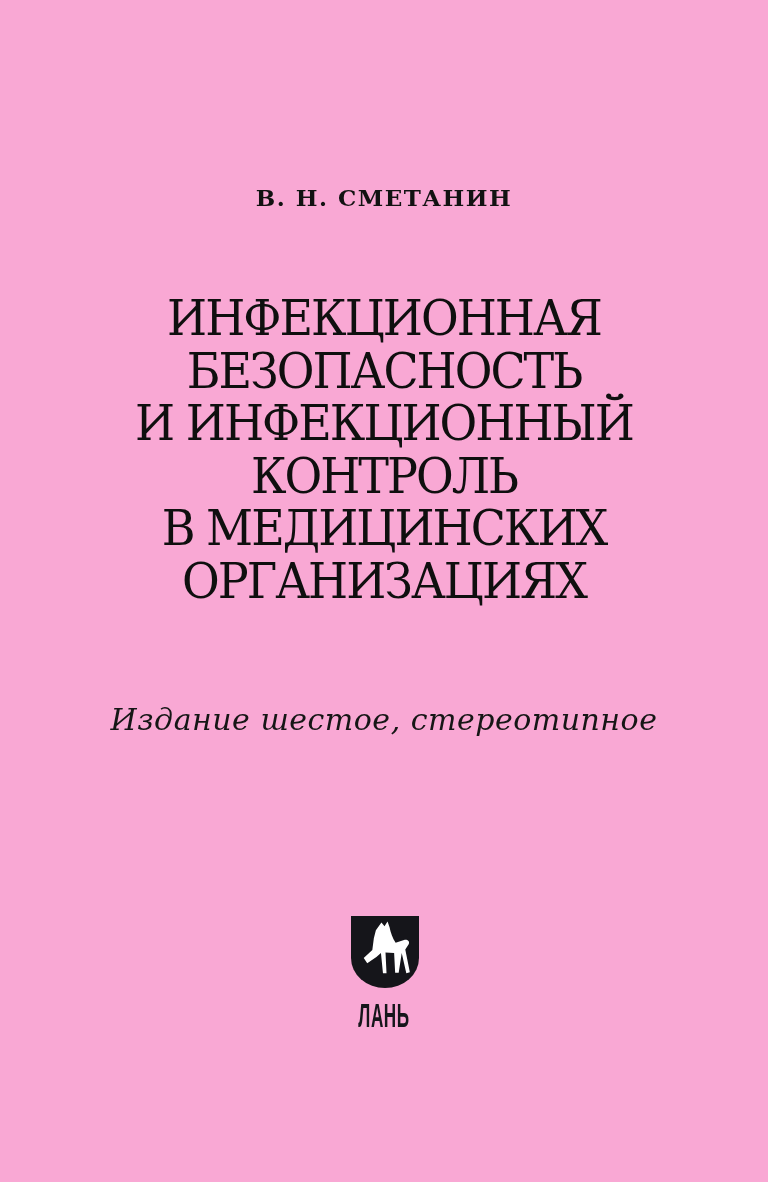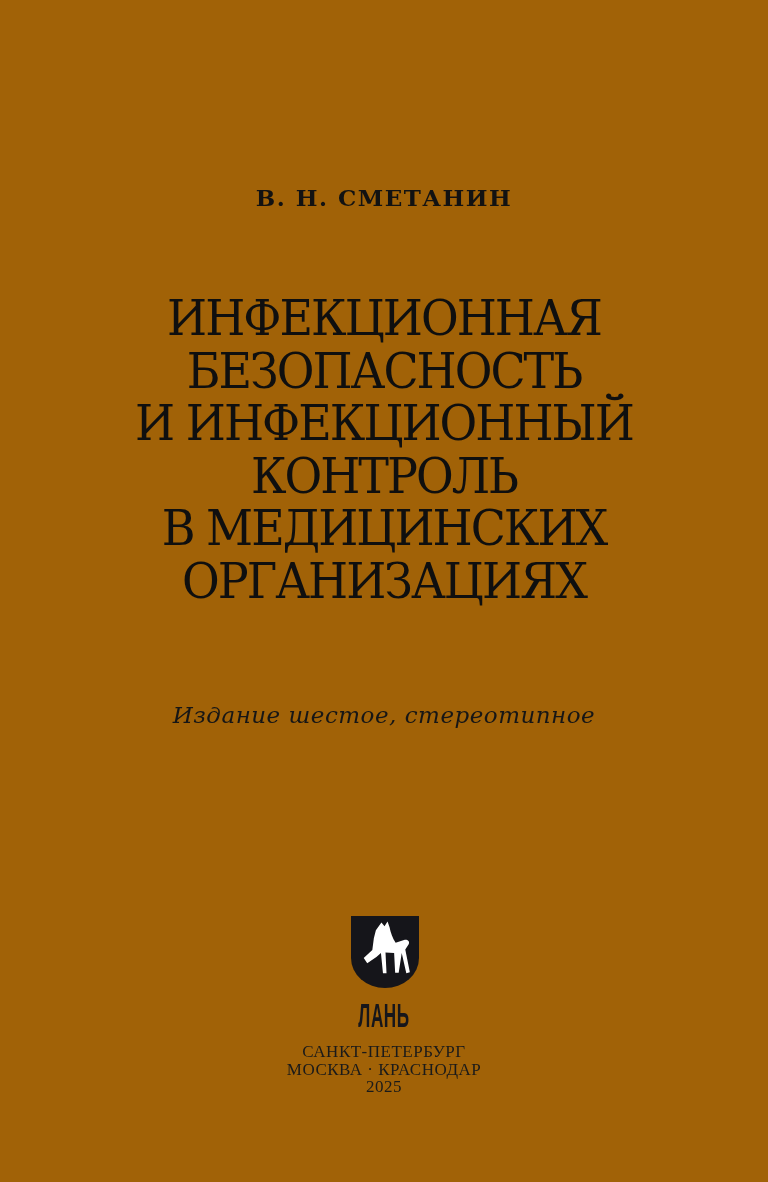--- a/index.html
+++ b/index.html
@@ -1,21 +1,21 @@
 <!DOCTYPE html>
 <html><head>
 <meta charset="utf-8">
 <style>
   html, body { margin: 0; padding: 0; background: #e8e8e8; }
   .page {
     position: relative;
     width: 768px;
     height: 1182px;
     margin: 0 auto;
-    background: #a16207;
+    background: #f9a8d4;
     color: #121212;
     font-family: "Liberation Serif", serif;
     overflow: hidden;
   }
   .centered { position: absolute; left: 0; width: 768px; text-align: center; }
 
   .author {
     top: 184px;
     font-family: "DejaVu Serif", serif;
     font-weight: bold;
@@ -43,21 +43,21 @@
     font-size: 21px;
     letter-spacing: 9px;
     text-indent: 9px;
     color: #1a1a1a;
   }
 
   .edition {
     top: 702px;
     font-family: "DejaVu Serif", serif;
     font-style: italic;
-    font-size: 23px;
+    font-size: 30px;
     letter-spacing: 0.5px;
     color: #161616;
   }
 
   .logo-shield {
     position: absolute;
     left: 351px;
     top: 916px;
     width: 68px;
     height: 72px;
@@ -136,19 +136,14 @@
           L12 41.5
           L20.5 33.5
           L22 22
           Z"></path>
       </svg>
     </span>
   </div>
 
   <div class="centered logo-name">ЛАНЬ</div>
 
-  <div class="centered imprint">
-    <div>САНКТ-ПЕТЕРБУРГ</div>
-    <div>МОСКВА · КРАСНОДАР</div>
-    <div>2025</div>
-  </div>
 
 </div>
 
 </body></html>

